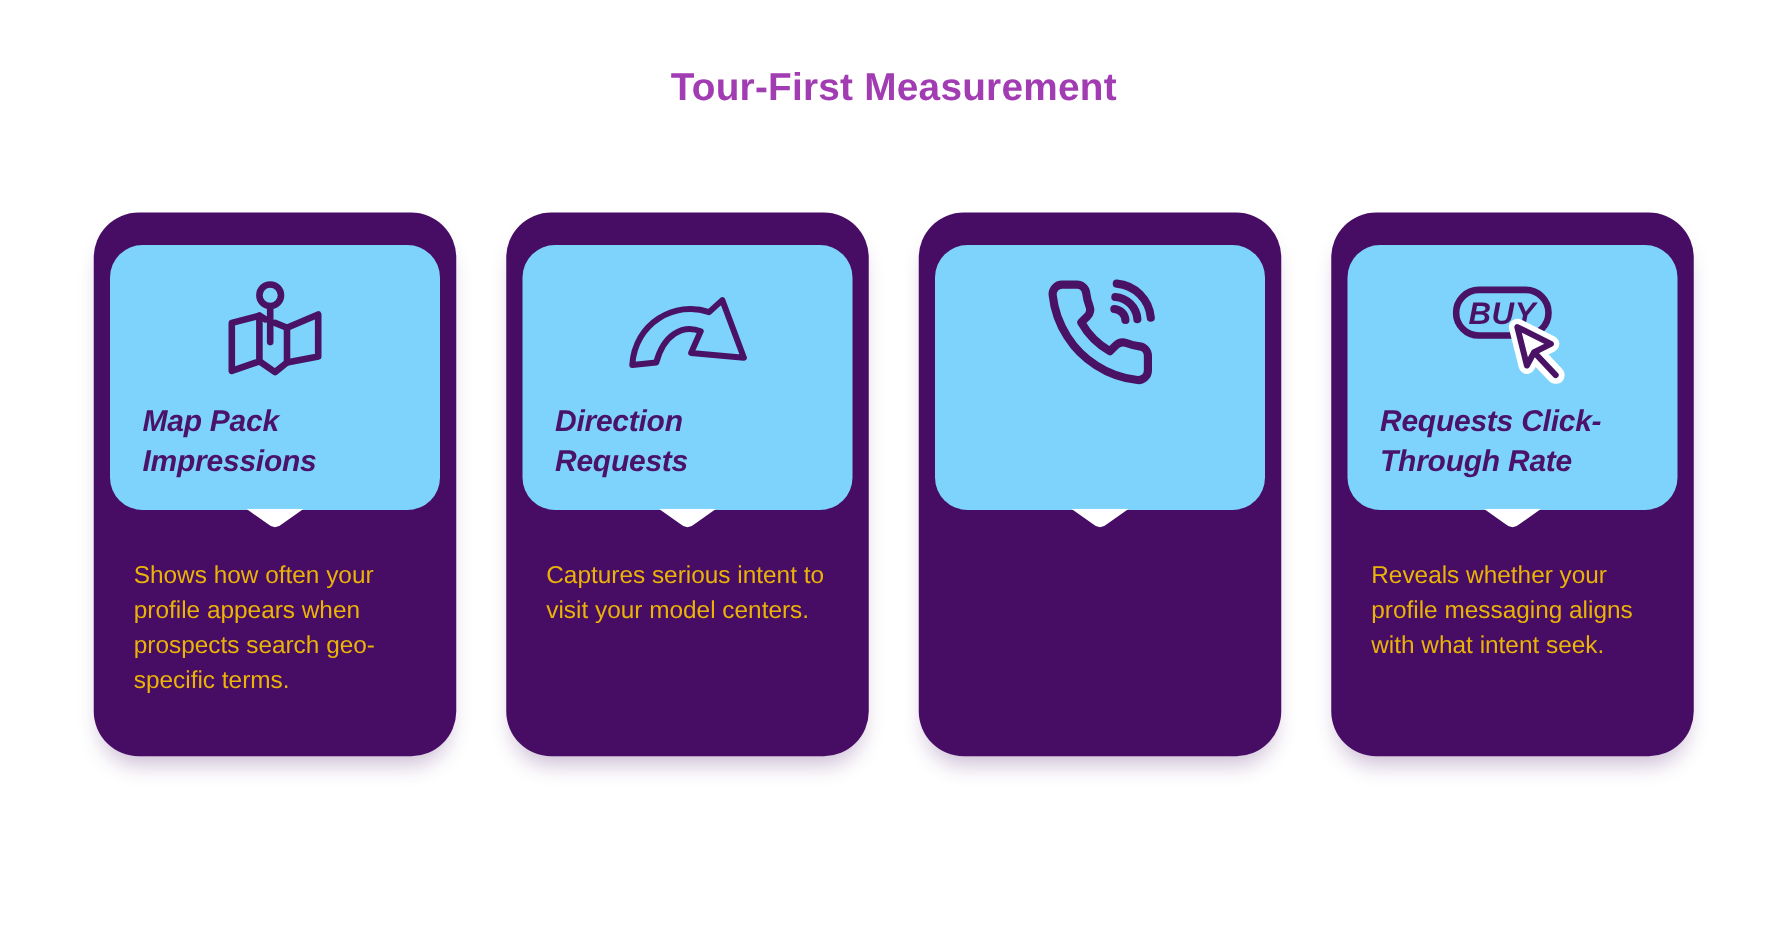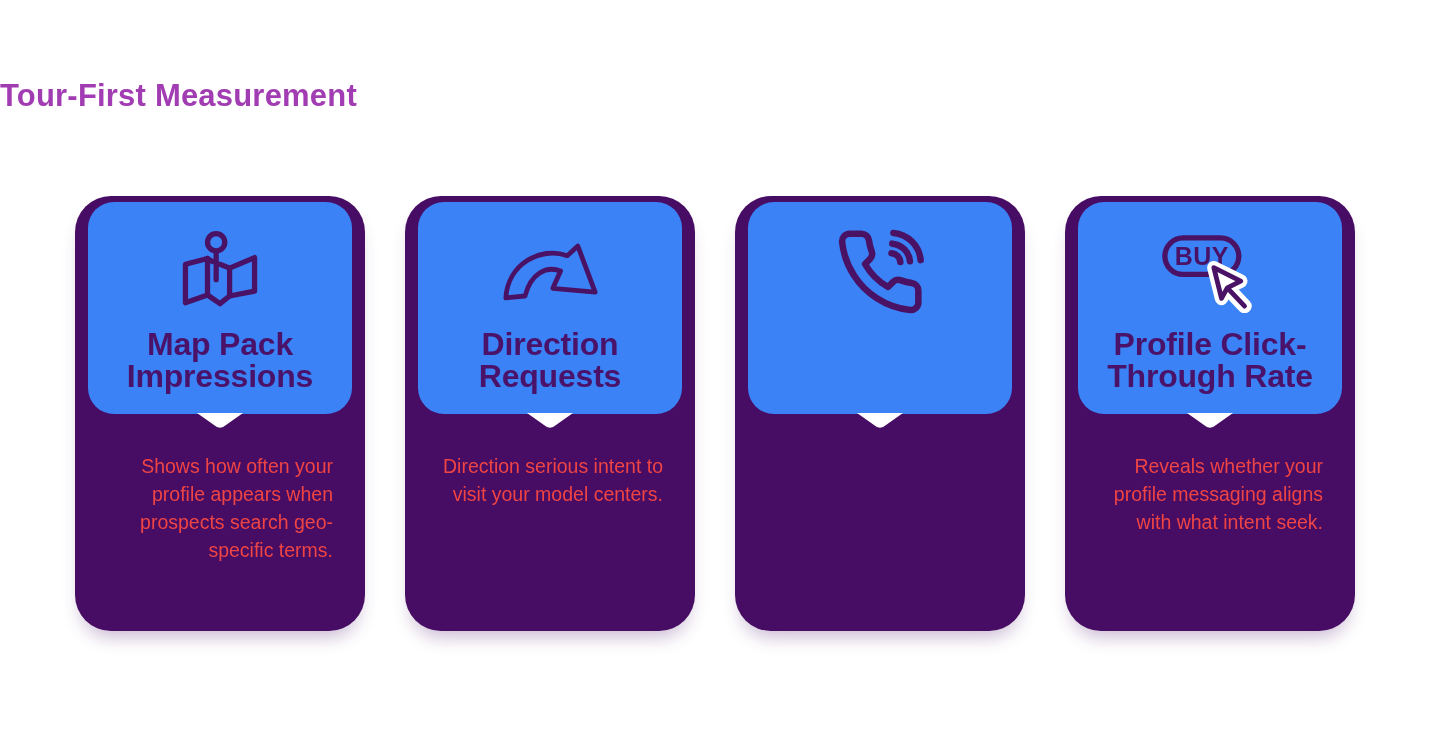--- a/index.html
+++ b/index.html
@@ -3,22 +3,22 @@
 <meta charset="utf-8">
 <style>
   html,body{margin:0;padding:0;}
   body{
     width:1430px;height:752px;
     background:#ffffff;
     font-family:"Liberation Sans", sans-serif;
     overflow:hidden;
   }
   .page-title{
-    margin:78px 0 0 0;
-    text-align:left;
+    margin:52px 0 0 0;
+    text-align:center;
     font-size:31px;
     font-weight:bold;
     letter-spacing:.2px;
     color:#a23cb3;
   }
   .cards-row{
     display:flex;
     gap:40px;
     padding:0 75px;
     margin-top:82px;
@@ -27,57 +27,57 @@
     width:290px;
     height:435px;
     background:#470c63;
     border-radius:36px;
     box-shadow:0 12px 18px -6px rgba(70,12,99,.28);
     box-sizing:border-box;
     position:relative;
   }
   .panel{
     position:relative;
-    margin:6px 13px 0 13px;
+    margin:26px 13px 0 13px;
     height:212px;
-    background:#3b82f6;
+    background:#7dd3fc;
     border-radius:26px;
+    font-style:italic;
   }
   .icon-box{
     height:88px;
     padding-top:26px;
     display:flex;
     align-items:center;
     justify-content:center;
   }
   .card-title{
     margin:12px auto 0 auto;
     max-width:212px;
-    text-align:center;
-    font-size:32px;
+    font-size:24px;
     line-height:32px;
     font-weight:bold;
     letter-spacing:-.2px;
     color:#4a1268;
   }
   .tail{
     position:absolute;
     left:50%;
     top:100%;
     transform:translateX(-50%);
     margin-top:-1px;
     display:block;
   }
   .card-desc{
     margin:38px auto 0 auto;
     width:226px;
-    text-align:right;
+    text-align:left;
     font-size:19.5px;
     line-height:28px;
-    color:#ef4444;
+    color:#eab308;
   }
   svg.icon{display:block;}
   .stroke{
     fill:none;
     stroke:#4a1265;
     stroke-linecap:round;
     stroke-linejoin:round;
   }
   .buy-text{
     font-family:"Liberation Sans", sans-serif;
@@ -124,21 +124,21 @@
         <div class="icon-box">
           <svg class="icon" width="96" height="58" viewBox="0 0 100 60">
             <path class="stroke" stroke-width="5" d="M4,57 C6,22 40,3 68,13 L79,3 L97,51 L53,47 L61,29 C46,23 30,32 24,55 Z"></path>
           </svg>
         </div>
         <div class="card-title">Direction Requests</div>
         <svg class="tail" width="46" height="17" viewBox="0 0 46 17">
           <path d="M0,0 L17,12 Q23,17.5 29,12 L46,0 Z" fill="#ffffff"></path>
         </svg>
       </div>
-      <div class="card-desc">Direction serious intent to visit your model centers.</div>
+      <div class="card-desc">Captures serious intent to visit your model centers.</div>
     </div>
 
     <div class="card">
       <div class="panel">
         <div class="icon-box">
           <svg class="icon" width="92" height="92" viewBox="0 0 24 24">
             <g class="stroke" stroke-width="1.7">
               <path d="M22 16.92v3a2 2 0 0 1-2.18 2 19.79 19.79 0 0 1-8.63-3.07 19.5 19.5 0 0 1-6-6 19.79 19.79 0 0 1-3.07-8.67A2 2 0 0 1 4.11 2h3a2 2 0 0 1 2 1.72 12.84 12.84 0 0 0 .7 2.81 2 2 0 0 1-.45 2.11L8.09 9.91a16 16 0 0 0 6 6l1.27-1.27a2 2 0 0 1 2.11-.45 12.84 12.84 0 0 0 2.81.7A2 2 0 0 1 22 16.92z"></path>
               <path d="M15.0 7.1 A2.5 2.5 0 0 1 17.3 9.4"></path>
               <path d="M15.2 4.6 A5 5 0 0 1 19.8 9.2"></path>
@@ -158,21 +158,21 @@
           <svg class="icon" width="96" height="82" viewBox="0 0 100 85">
             <rect class="stroke" stroke-width="5.5" x="3" y="7" width="77" height="38" rx="19"></rect>
             <text class="buy-text" x="41.5" y="35.5" text-anchor="middle">BUY</text>
 
             <line x1="68" y1="59" x2="86" y2="78" stroke="#ffffff" stroke-width="15" stroke-linecap="round"></line>
             <path d="M54,38 L62,70 L68,59 L82,52 Z" fill="#ffffff" stroke="#ffffff" stroke-width="14" stroke-linejoin="round"></path>
             <line class="stroke" stroke-width="5" x1="68" y1="59" x2="86" y2="78"></line>
             <path d="M54,38 L62,70 L68,59 L82,52 Z" fill="#ffffff" stroke="#4a1265" stroke-width="5" stroke-linejoin="round"></path>
           </svg>
         </div>
-        <div class="card-title">Profile Click-Through Rate</div>
+        <div class="card-title">Requests Click-Through Rate</div>
         <svg class="tail" width="46" height="17" viewBox="0 0 46 17">
           <path d="M0,0 L17,12 Q23,17.5 29,12 L46,0 Z" fill="#ffffff"></path>
         </svg>
       </div>
       <div class="card-desc">Reveals whether your profile messaging aligns with what intent seek.</div>
     </div>
 
   </div>
 </div>
 

